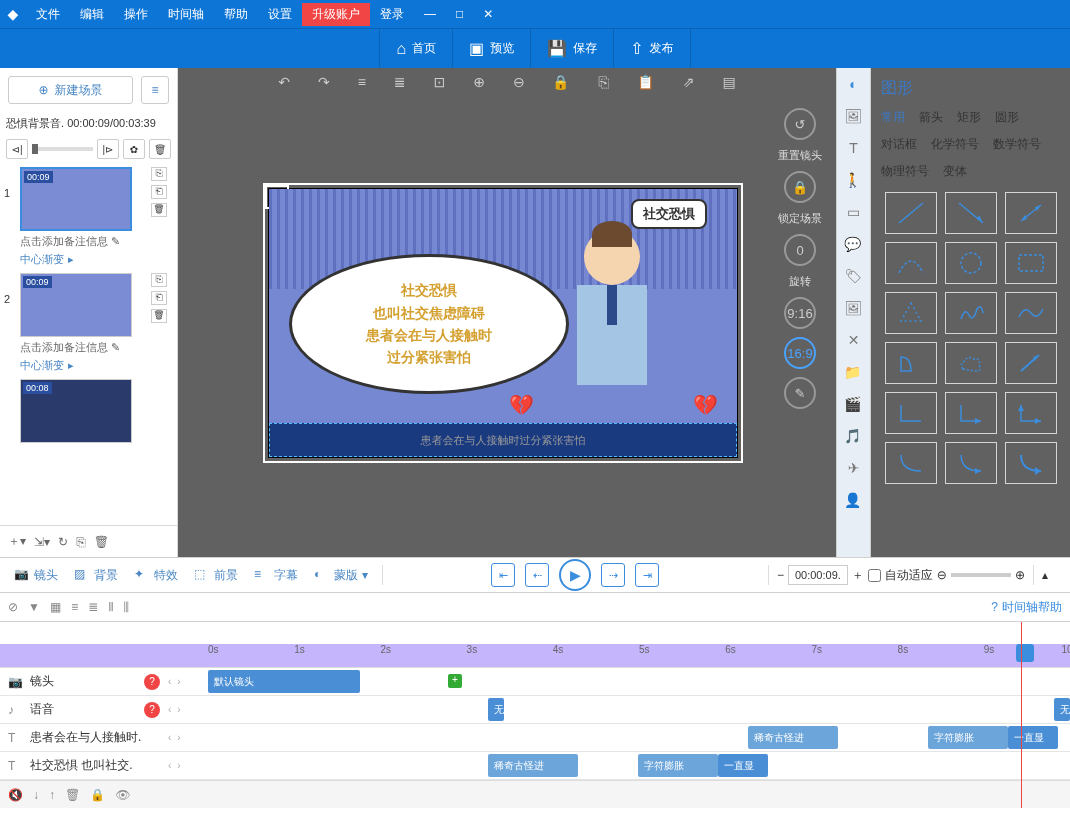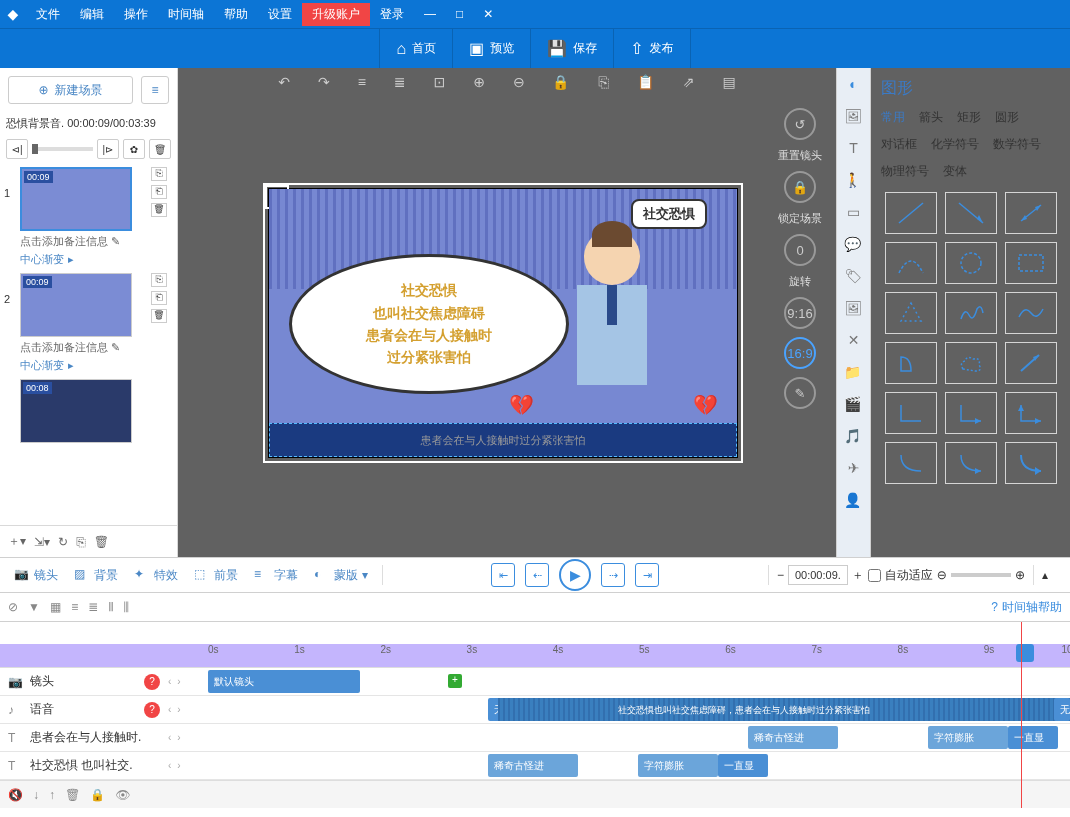--- a/index.html
+++ b/index.html
@@ -503,23 +503,20 @@
         <span class="tico">♪</span>
         <span>语音</span>
         <span class="q">?</span>
       </div>
     <div class="tctl">
         <span>‹</span>
         <span>›</span>
       </div>
     <div class="tbody">
       <div class="clip" style="left:280px;width:16px;">无</div>
-      <div class="wave">
-          <div class="wt" style="left:120px;">社交恐惧也叫社交焦虑障碍，患者会在与人接触时过分紧张害怕</div>
-        </div>
       <div class="clip" style="right:0;width:16px;">无</div>
     </div>
   </div>
   <div class="track">
     <div class="th">
         <span class="tico">T</span>
         <span>患者会在与人接触时.</span>
       </div>
     <div class="tctl">
         <span>‹</span>

